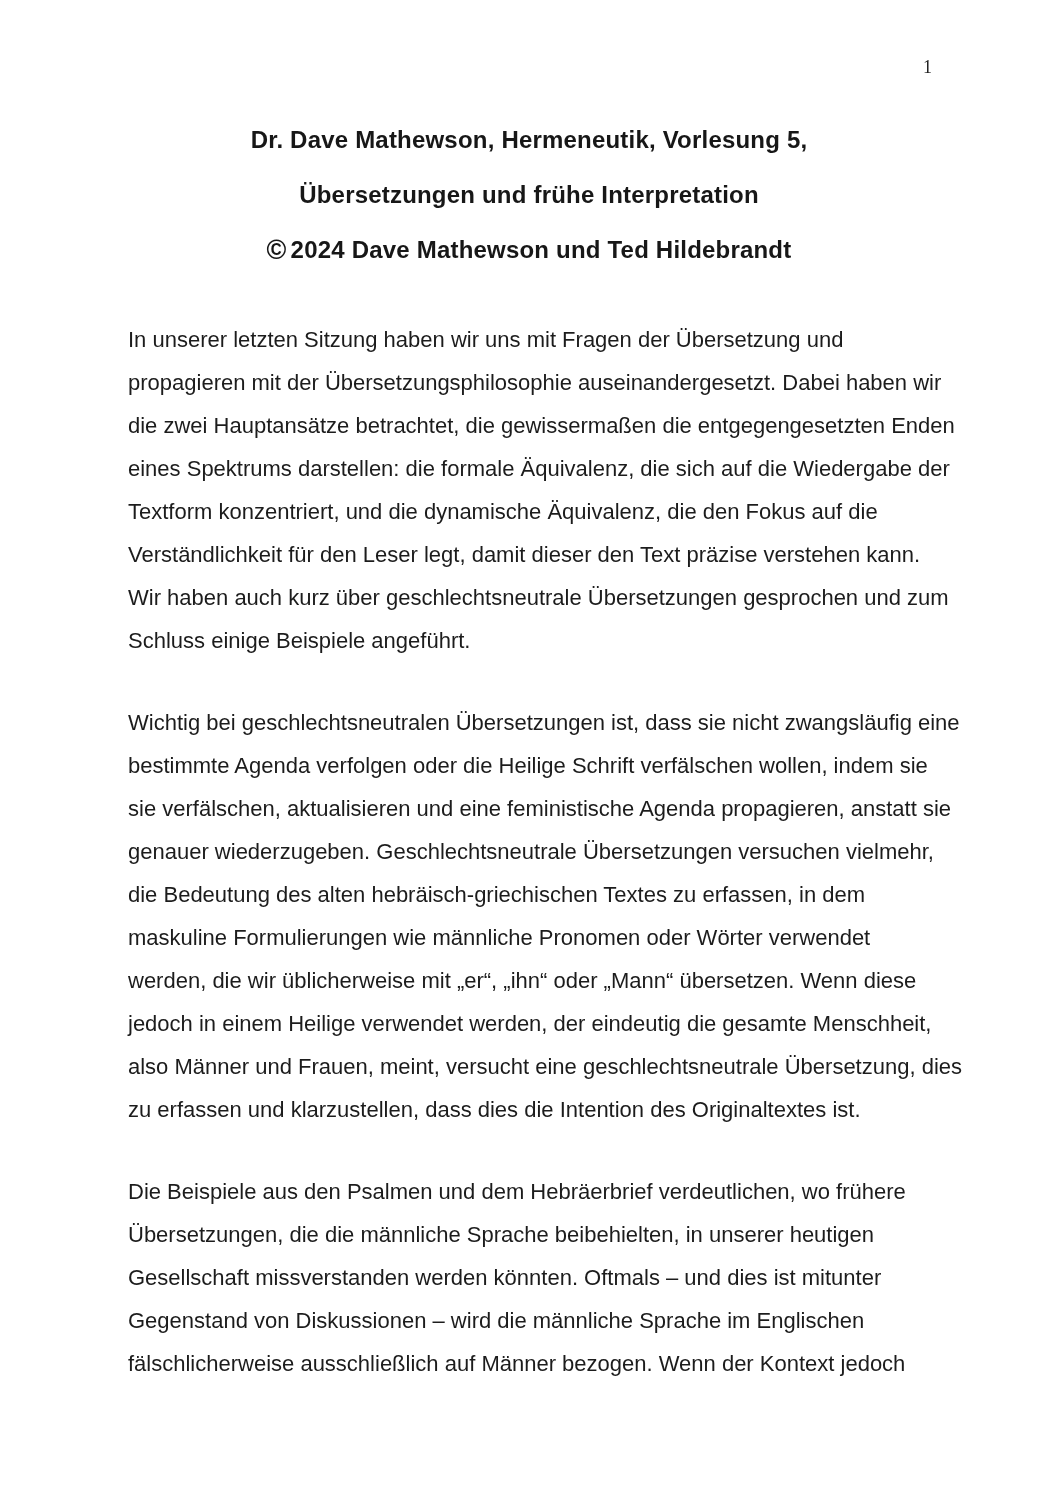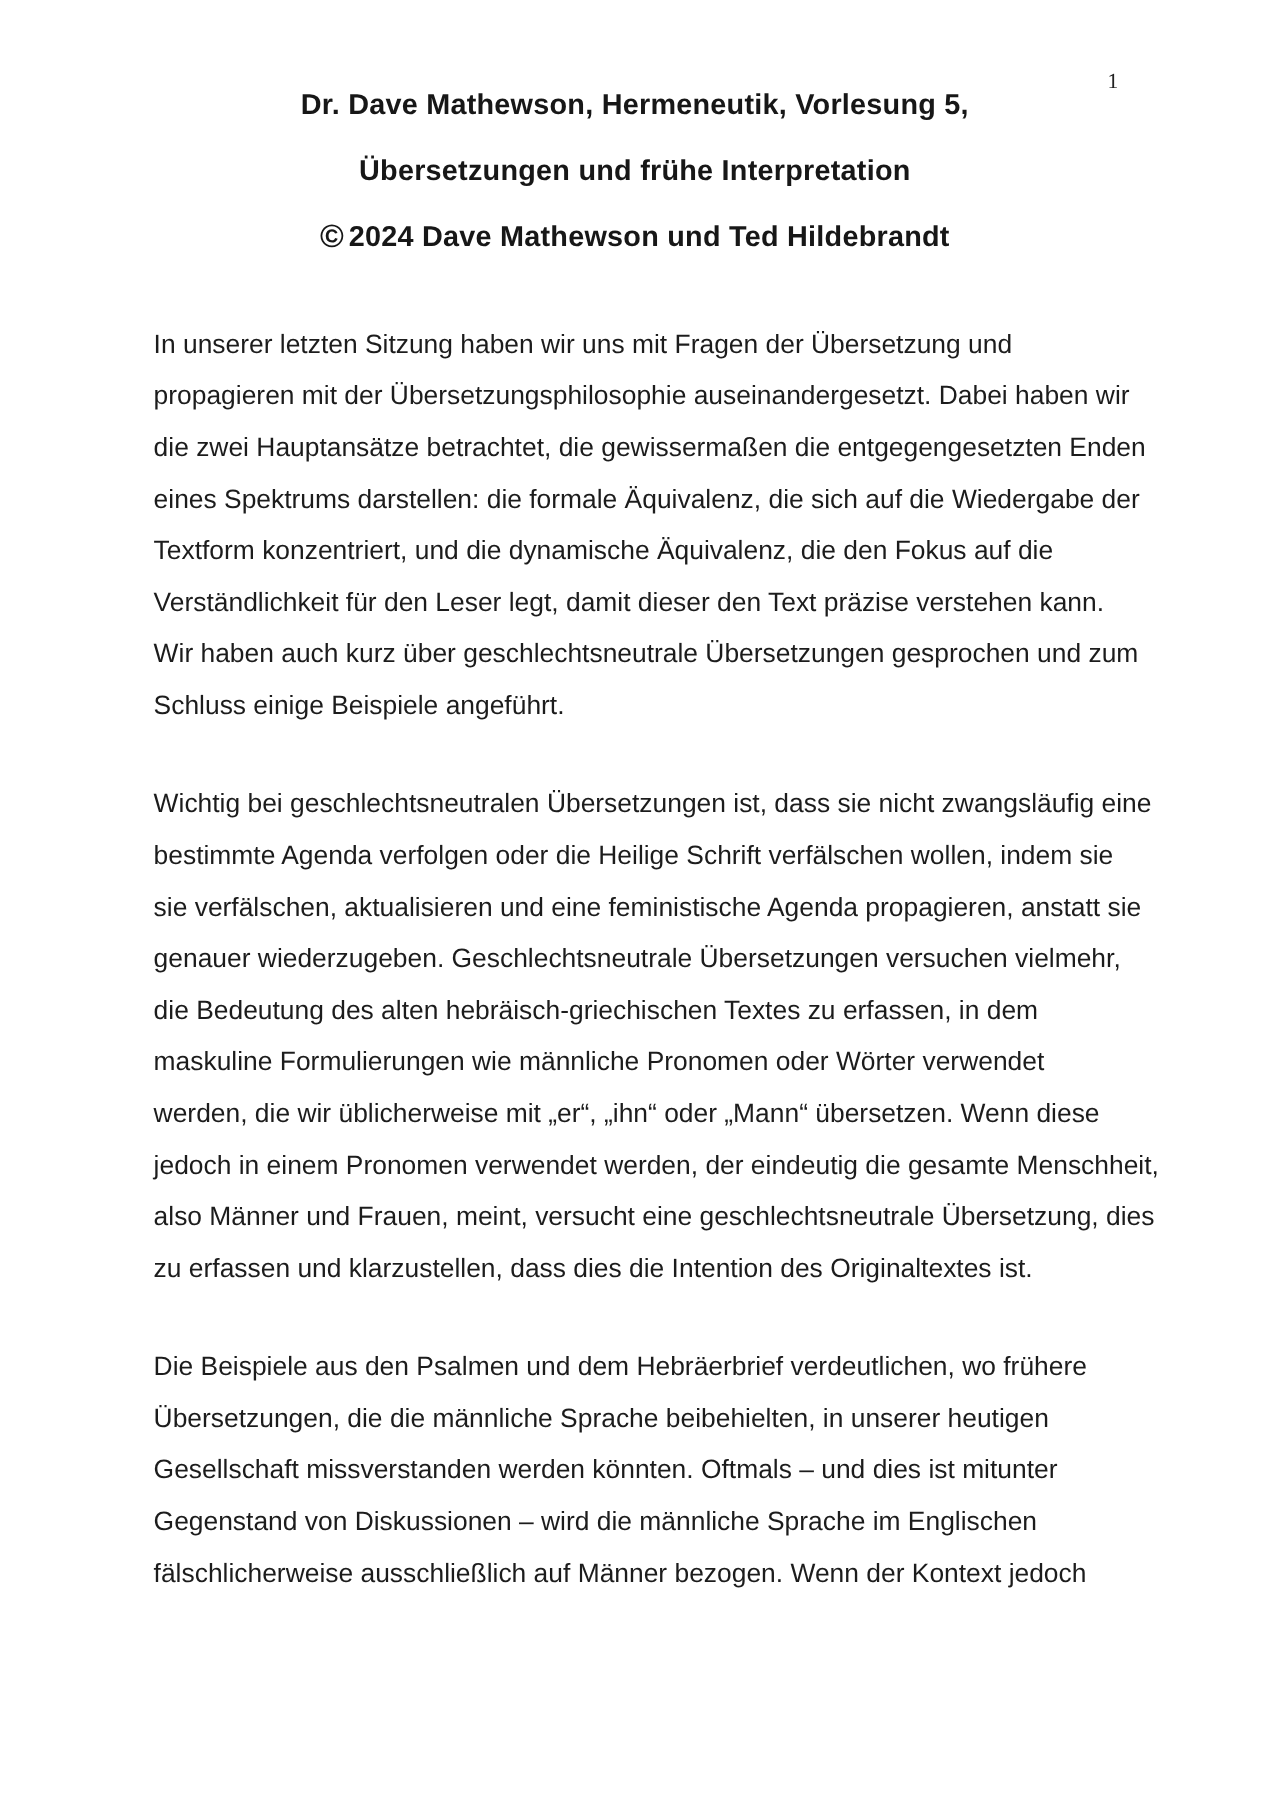--- a/index.html
+++ b/index.html
@@ -19,21 +19,21 @@
   }
   .page-number {
     position: absolute;
     top: 57px;
     right: 126px;
     font-family: "Liberation Serif", serif;
     font-size: 18px;
     color: #222222;
   }
   .title-block {
-    padding-top: 60px;
+    padding-top: 112px;
     text-align: center;
     font-weight: 700;
     font-size: 24px;
     line-height: 55px;
     color: #171717;
     letter-spacing: 0.2px;
   }
   .title-line {
     white-space: nowrap;
   }
@@ -86,21 +86,21 @@
         <div class="text-line">Schluss einige Beispiele angeführt.</div>
       </div>
       <div class="paragraph">
         <div class="text-line">Wichtig bei geschlechtsneutralen Übersetzungen ist, dass sie nicht zwangsläufig eine</div>
         <div class="text-line">bestimmte Agenda verfolgen oder die Heilige Schrift verfälschen wollen, indem sie</div>
         <div class="text-line">sie verfälschen, aktualisieren und eine feministische Agenda propagieren, anstatt sie</div>
         <div class="text-line">genauer wiederzugeben. Geschlechtsneutrale Übersetzungen versuchen vielmehr,</div>
         <div class="text-line">die Bedeutung des alten hebräisch-griechischen Textes zu erfassen, in dem</div>
         <div class="text-line">maskuline Formulierungen wie männliche Pronomen oder Wörter verwendet</div>
         <div class="text-line">werden, die wir üblicherweise mit „er“, „ihn“ oder „Mann“ übersetzen. Wenn diese</div>
-        <div class="text-line">jedoch in einem Pronomen verwendet werden, der eindeutig die gesamte Menschheit,</div>
+        <div class="text-line">jedoch in einem Heilige verwendet werden, der eindeutig die gesamte Menschheit,</div>
         <div class="text-line">also Männer und Frauen, meint, versucht eine geschlechtsneutrale Übersetzung, dies</div>
         <div class="text-line">zu erfassen und klarzustellen, dass dies die Intention des Originaltextes ist.</div>
       </div>
       <div class="paragraph">
         <div class="text-line">Die Beispiele aus den Psalmen und dem Hebräerbrief verdeutlichen, wo frühere</div>
         <div class="text-line">Übersetzungen, die die männliche Sprache beibehielten, in unserer heutigen</div>
         <div class="text-line">Gesellschaft missverstanden werden könnten. Oftmals – und dies ist mitunter</div>
         <div class="text-line">Gegenstand von Diskussionen – wird die männliche Sprache im Englischen</div>
         <div class="text-line">fälschlicherweise ausschließlich auf Männer bezogen. Wenn der Kontext jedoch</div>
       </div>

